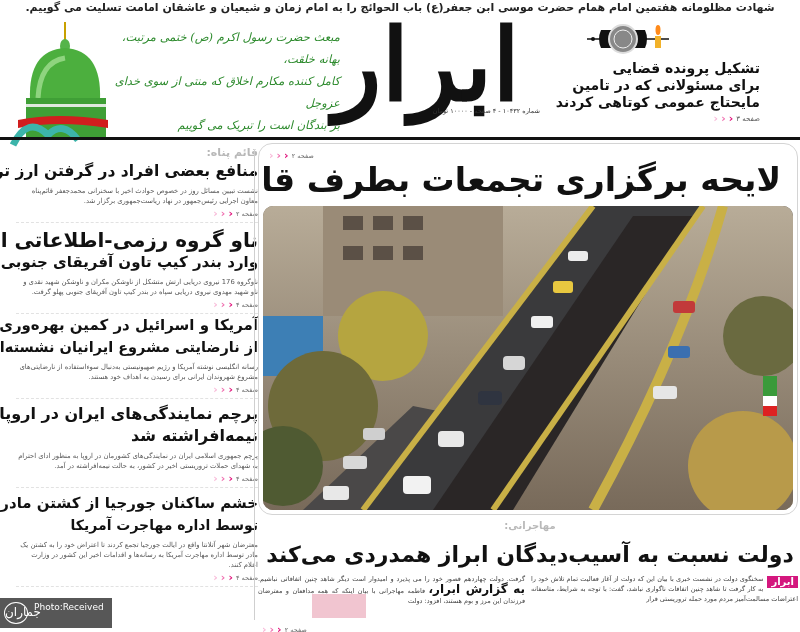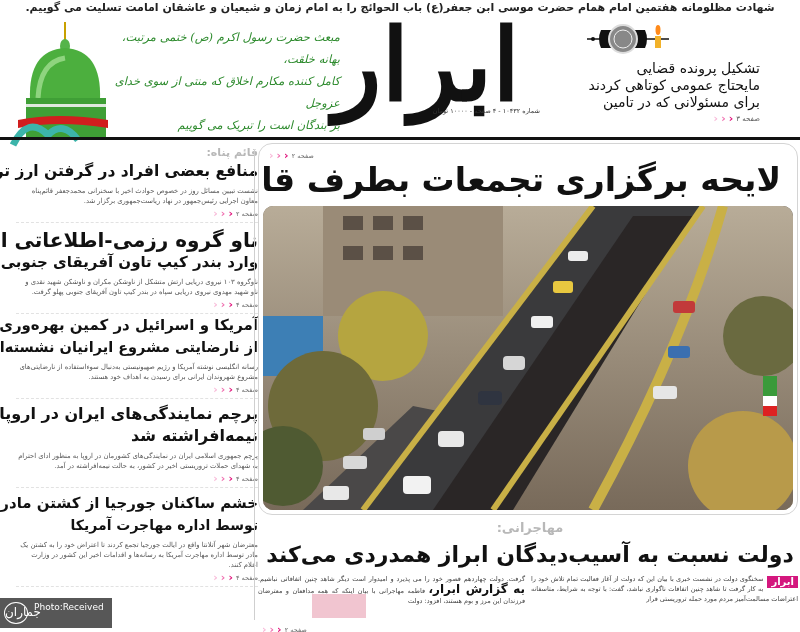--- a/index.html
+++ b/index.html
@@ -8,21 +8,21 @@
 
   .top-strip { position: absolute; top: 0; left: 0; width: 800px; height: 18px; text-align: center;
     font-size: 11px; line-height: 16px; font-weight: bold; color: #222; white-space: nowrap; overflow: hidden; }
 
   
   .masthead { position: absolute; top: 16px; left: 0; width: 800px; height: 122px; }
   .mast-rule { position: absolute; left: 0; top: 137px; width: 800px; height: 3px; background: #111; }
 
   .mourning-emblem { position: absolute; left: 585px; top: 6px; width: 86px; height: 34px; }
   .right-teaser { position: absolute; right: 40px; top: 44px; width: 200px; text-align: right; }
-  .right-teaser .line { font-size: 14px; font-weight: normal; line-height: 17px; color: #111; white-space: nowrap; }
+  .right-teaser .line { font-size: 14px; font-weight: bold; line-height: 17px; color: #111; white-space: nowrap; }
   .right-teaser .pageref { margin-top: 4px; font-size: 7px; color: #555; display: flex; justify-content: flex-start; gap: 3px; align-items: center; direction: rtl; }
 
   .logo { position: absolute; left: 340px; top: -6px; width: 180px; height: 120px; text-align: center;
     font-family: "DejaVu Serif", serif; font-size: 100px; font-weight: bold; line-height: 110px; color: #111; letter-spacing: -4px; }
   .issue-meta { position: absolute; left: 420px; top: 90px; width: 120px; font-size: 6.5px; color: #333; line-height: 10px; text-align: right; }
 
   .greeting { position: absolute; left: 110px; top: 10px; width: 230px; text-align: right; font-family: "DejaVu Serif", serif;
     font-style: italic; color: #2e8b2e; font-size: 11.5px; line-height: 22px; }
   .dome { position: absolute; left: 8px; top: 4px; width: 110px; height: 130px; }
 
@@ -43,21 +43,21 @@
     font-size: 12px; line-height: 19px; text-align: center; }
 
   
   .main-card { position: absolute; left: 258px; top: 143px; width: 540px; height: 372px; border: 1px solid #d4d4d4; border-radius: 14px; overflow: hidden; }
   .main-pageref { position: absolute; right: 480px; top: 6px; left: auto; }
   .main-headline { position: absolute; left: 10px; right: 16px; top: 14px; font-size: 33px; font-weight: bold; line-height: 44px; text-align: right; white-space: nowrap; color: #111; letter-spacing: -0.5px; }
   .main-photo { position: absolute; left: 4px; top: 62px; width: 530px; height: 304px; border-radius: 10px; overflow: hidden;
     background: linear-gradient(135deg, #6f6458 0%, #8a7c69 30%, #5f5a52 55%, #3d3a38 70%, #8f8366 100%); }
 
   
-  .sub-kicker { position: absolute; left: 260px; top: 520px; width: 540px; text-align: center; font-size: 13px; font-weight: bold; color: #b8b8b8; }
+  .sub-kicker { position: absolute; left: 260px; top: 520px; width: 540px; text-align: center; font-size: 10px; font-weight: bold; color: #b8b8b8; }
   .sub-headline { position: absolute; left: 260px; top: 540px; width: 540px; text-align: center; font-size: 22px; font-weight: bold; line-height: 30px; color: #111; white-space: nowrap; }
   .sub-cols { position: absolute; left: 258px; top: 574px; width: 540px; height: 46px; display: flex; direction: rtl; gap: 6px; }
   .sub-col { flex: 1; font-size: 6.5px; line-height: 10px; color: #444; text-align: justify; }
   .abrar-badge { float: right; background: #d4177e; color: #fff; font-size: 10px; font-weight: bold; padding: 1px 4px; margin-left: 4px; margin-top: 2px; }
   .bold-lead { font-weight: bold; color: #111; font-size: 12px; }
   .ad-overlay { position: absolute; left: 312px; top: 594px; width: 54px; height: 24px; background: rgba(230,150,170,0.55); }
   .sub-pageref { position: absolute; left: 262px; top: 622px; }
 </style>
 </head>
 <body>
@@ -93,22 +93,22 @@
     <circle cx="8" cy="17" r="2" fill="#111"></circle>
     <path d="M16 8 L60 8 Q64 17 60 26 L16 26 Q12 17 16 8 Z" fill="#111"></path>
     <circle cx="38" cy="17" r="14" fill="#888" stroke="#ddd" stroke-width="2"></circle>
     <circle cx="38" cy="17" r="9" fill="none" stroke="#eee" stroke-width="1"></circle>
     <rect x="70" y="14" width="6" height="12" fill="#f2b22a"></rect>
     <ellipse cx="73" cy="8" rx="2.5" ry="5" fill="#ff8a1a"></ellipse>
   </svg>
 
   <div class="right-teaser">
     <div class="line">تشکیل پرونده قضایی</div>
+    <div class="line">برای مسئولانی که در تامین</div>
     <div class="line">مایحتاج عمومی کوتاهی کردند</div>
-    <div class="line">برای مسئولانی که در تامین</div>
     <div class="pageref" style="border-bottom:none;">
       <span>صفحه ۳</span>
       <span class="chev c1">‹</span>
         <span class="chev c2">‹</span>
         <span class="chev c3">‹</span>
     </div>
   </div>
 </div>
 <div class="mast-rule"></div>
 
@@ -121,21 +121,21 @@
       <span>صفحه ۲</span>
       <span class="chev c1">‹</span>
         <span class="chev c2">‹</span>
         <span class="chev c3">‹</span>
     </div>
   </div>
 
   <div class="story" style="margin-top:6px;">
     <div class="headline-sm" style="font-size:20px;">ناو گروه رزمی-اطلاعاتی ایران</div>
     <div class="headline-sm" style="font-size:15px;">وارد بندر کیپ تاون آفریقای جنوبی شد</div>
-    <div class="summary">ناوگروه ۱۰۳ نیروی دریایی ارتش متشکل از ناوشکن مکران و ناوشکن شهید نقدی و ناو شهید مهدوی نیروی دریایی سپاه در بندر کیپ تاون آفریقای جنوبی پهلو گرفت.</div>
+    <div class="summary">ناوگروه 176 نیروی دریایی ارتش متشکل از ناوشکن مکران و ناوشکن شهید نقدی و ناو شهید مهدوی نیروی دریایی سپاه در بندر کیپ تاون آفریقای جنوبی پهلو گرفت.</div>
     <div class="pageref">
       <span>صفحه ۴</span>
       <span class="chev c1">‹</span>
         <span class="chev c2">‹</span>
         <span class="chev c3">‹</span>
     </div>
   </div>
 
   <div class="story">
     <div class="headline-sm" style="font-size:15px;">آمریکا و اسرائیل در کمین بهره‌وری</div>

